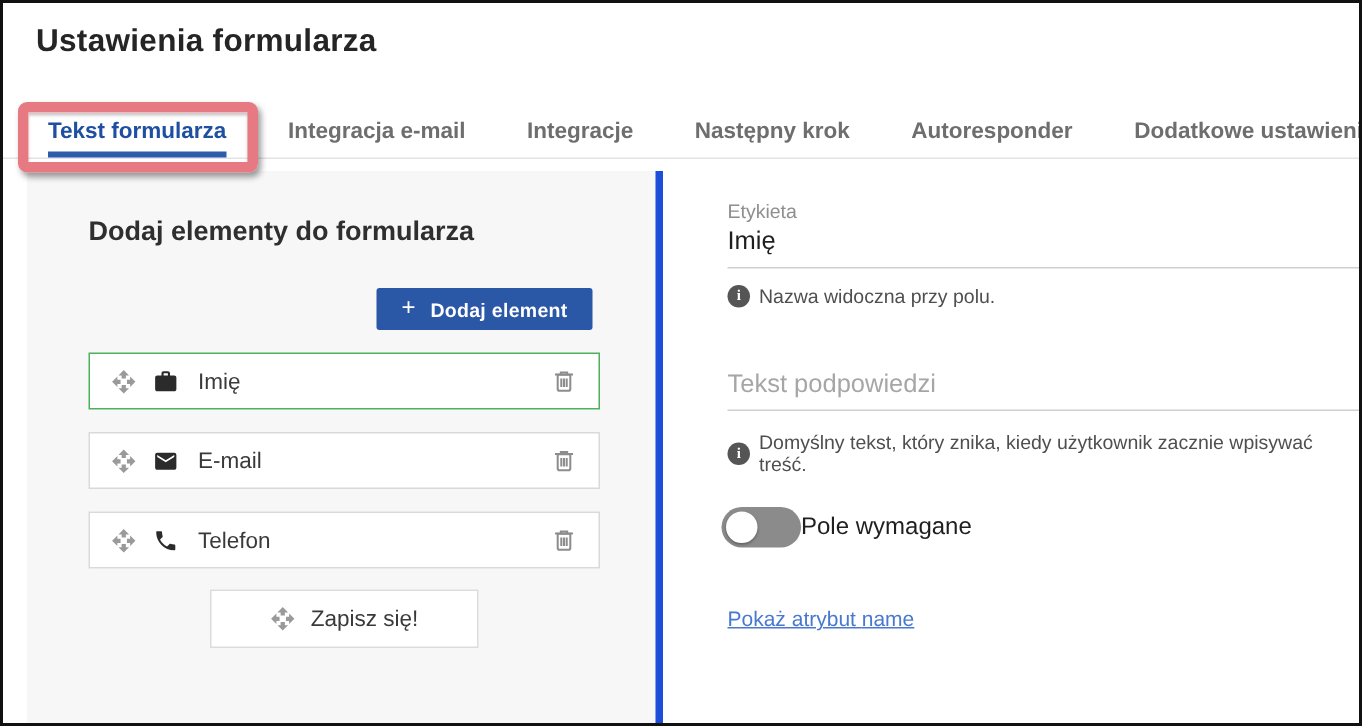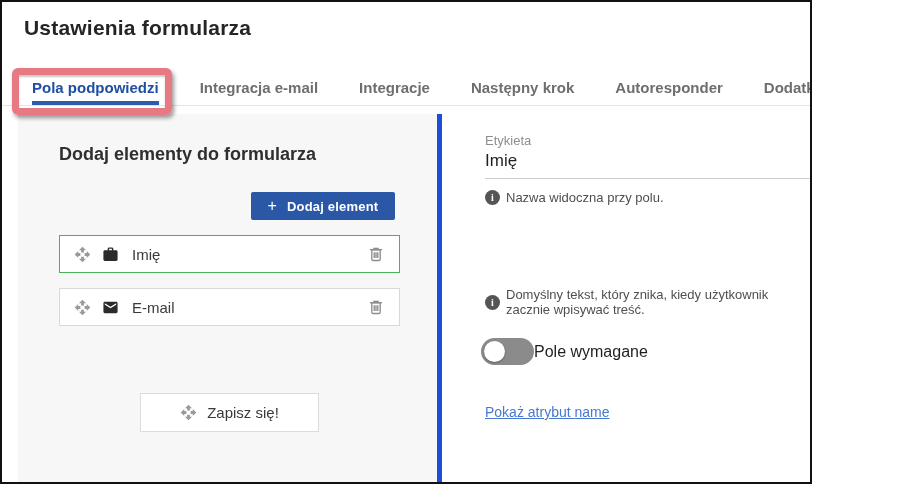--- a/index.html
+++ b/index.html
@@ -1,19 +1,19 @@
 <!DOCTYPE html>
 <html><head>
 <meta charset="utf-8">
 <style>
   * { margin:0; padding:0; box-sizing:border-box; }
   html,body { background:#fff; }
   body { font-family:"Liberation Sans","DejaVu Sans",sans-serif; }
 
-  .page { position:relative; width:812px; height:484px; border:2px solid #111;
+  .page { position:relative; width:908px; height:484px; border:2px solid #111;
           background:#fff; overflow:hidden; }
 
   
   .title { position:absolute; left:22px; top:14px; font-size:21px; font-weight:600;
            color:#252525; letter-spacing:.2px; }
 
   
   .tabs { position:absolute; left:0; top:74px; width:100%; height:30px;
           display:flex; align-items:flex-end; padding-left:30px; gap:41px;
           border-bottom:1px solid #e3e3e3; }
@@ -84,21 +84,21 @@
   .name-link .attr { }
 </style>
 </head>
 <body>
 
 <div class="page">
 
   <div class="title">Ustawienia formularza</div>
 
   <div class="tabs">
-    <div class="tab active">Pola podpowiedzi</div>
+    <div class="tab active">Tekst formularza</div>
     <div class="tab">Integracja e-mail</div>
     <div class="tab">Integracje</div>
     <div class="tab">Następny krok</div>
     <div class="tab">Autoresponder</div>
     <div class="tab">Dodatkowe ustawienia</div>
   </div>
 
   <div class="annotation"></div>
 
   <div class="content">
@@ -149,20 +149,41 @@
         <span class="trash">
           <svg viewBox="0 0 24 24" width="18" height="18" fill="none" stroke="#8d8d8d" stroke-width="1.8">
               <path d="M4 6.2h16"></path>
               <path d="M9.2 6V4.4h5.6V6"></path>
               <path d="M6.4 6.5h11.2V19a1.6 1.6 0 0 1-1.6 1.6H8A1.6 1.6 0 0 1 6.4 19z"></path>
               <path d="M9.6 9.8v7.6M12 9.8v7.6M14.4 9.8v7.6"></path>
             </svg>
         </span>
       </div>
 
+      <div class="field-item" style="top:227px">
+        <span class="move">
+          <svg viewBox="0 0 24 24" width="17" height="17" fill="#9a9a9a">
+              <path d="M10 9h4V6h3l-5-5-5 5h3v3zm-1 1H6V7l-5 5 5 5v-3h3v-4zm14 2l-5-5v3h-3v4h3v3l5-5zm-9 3h-4v3H7l5 5 5-5h-3v-3z"></path>
+            </svg>
+        </span>
+        <span class="type-icon">
+          <svg viewBox="0 0 24 24" width="17" height="17" fill="#2b2b2b">
+              <path d="M6.62 10.79c1.44 2.83 3.76 5.14 6.59 6.59l2.2-2.2c.27-.27.67-.36 1.02-.24 1.12.37 2.33.57 3.57.57.55 0 1 .45 1 1V20c0 .55-.45 1-1 1-9.39 0-17-7.61-17-17 0-.55.45-1 1-1h3.5c.55 0 1 .45 1 1 0 1.25.2 2.45.57 3.57.11.35.03.74-.25 1.02l-2.2 2.2z"></path>
+            </svg>
+        </span>
+        <span class="f-label">Telefon</span>
+        <span class="trash">
+          <svg viewBox="0 0 24 24" width="18" height="18" fill="none" stroke="#8d8d8d" stroke-width="1.8">
+              <path d="M4 6.2h16"></path>
+              <path d="M9.2 6V4.4h5.6V6"></path>
+              <path d="M6.4 6.5h11.2V19a1.6 1.6 0 0 1-1.6 1.6H8A1.6 1.6 0 0 1 6.4 19z"></path>
+              <path d="M9.6 9.8v7.6M12 9.8v7.6M14.4 9.8v7.6"></path>
+            </svg>
+        </span>
+      </div>
 
       <div class="submit-item">
         <span class="move">
           <svg viewBox="0 0 24 24" width="17" height="17" fill="#9a9a9a">
               <path d="M10 9h4V6h3l-5-5-5 5h3v3zm-1 1H6V7l-5 5 5 5v-3h3v-4zm14 2l-5-5v3h-3v4h3v3l5-5zm-9 3h-4v3H7l5 5 5-5h-3v-3z"></path>
             </svg>
         </span>
         <span class="s-label">Zapisz się!</span>
       </div>
     </div>
@@ -171,20 +192,21 @@
 
       <div class="rp-label">Etykieta</div>
 
       <div class="rp-input value-input">Imię</div>
 
       <div class="helper helper-1">
         <span class="info-i">i</span>
         <span>Nazwa widoczna przy polu.</span>
       </div>
 
+      <div class="rp-input placeholder-input">Tekst podpowiedzi</div>
 
       <div class="helper helper-2">
         <span class="info-i">i</span>
         <span>Domyślny tekst, który znika, kiedy użytkownik zacznie wpisywać treść.</span>
       </div>
 
       <div class="toggle-row">
         <div class="toggle">
           <div class="knob"></div>
         </div>

